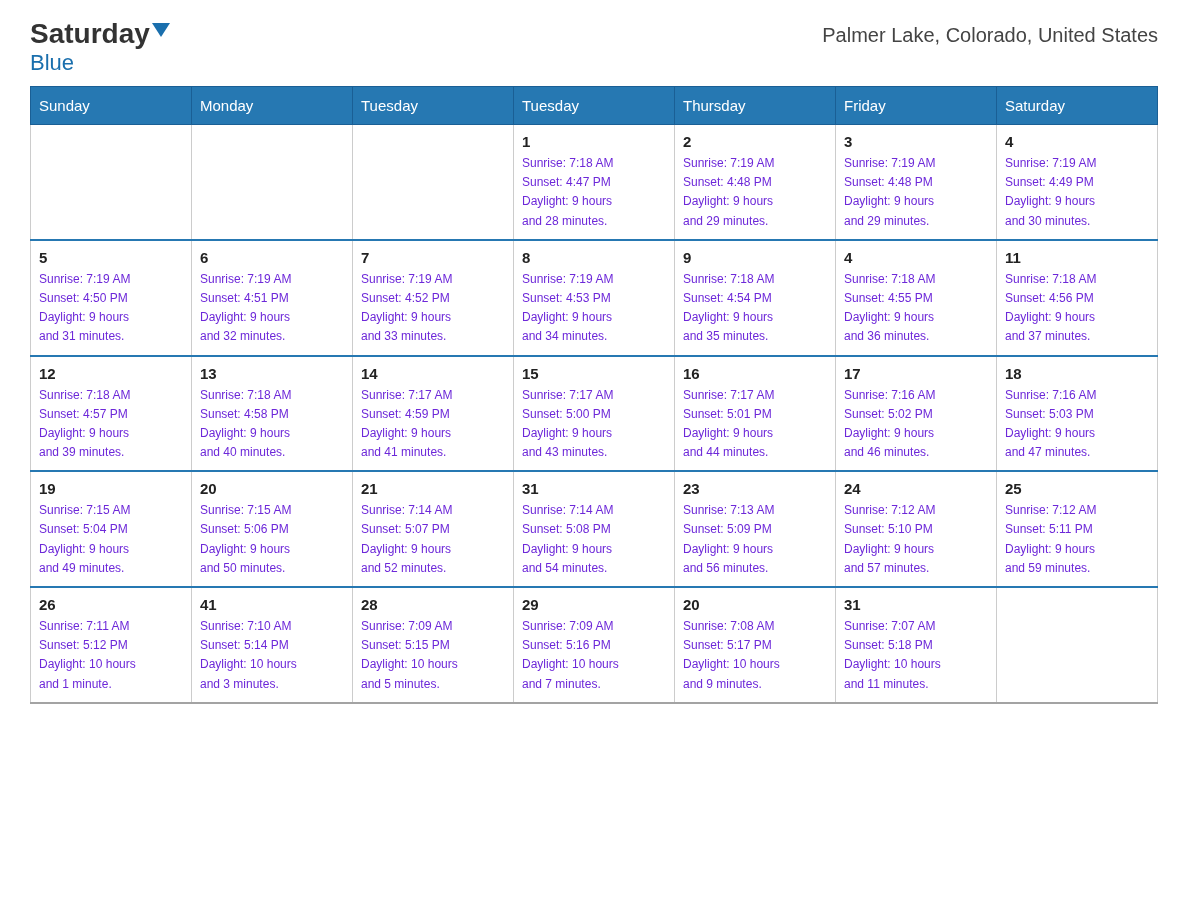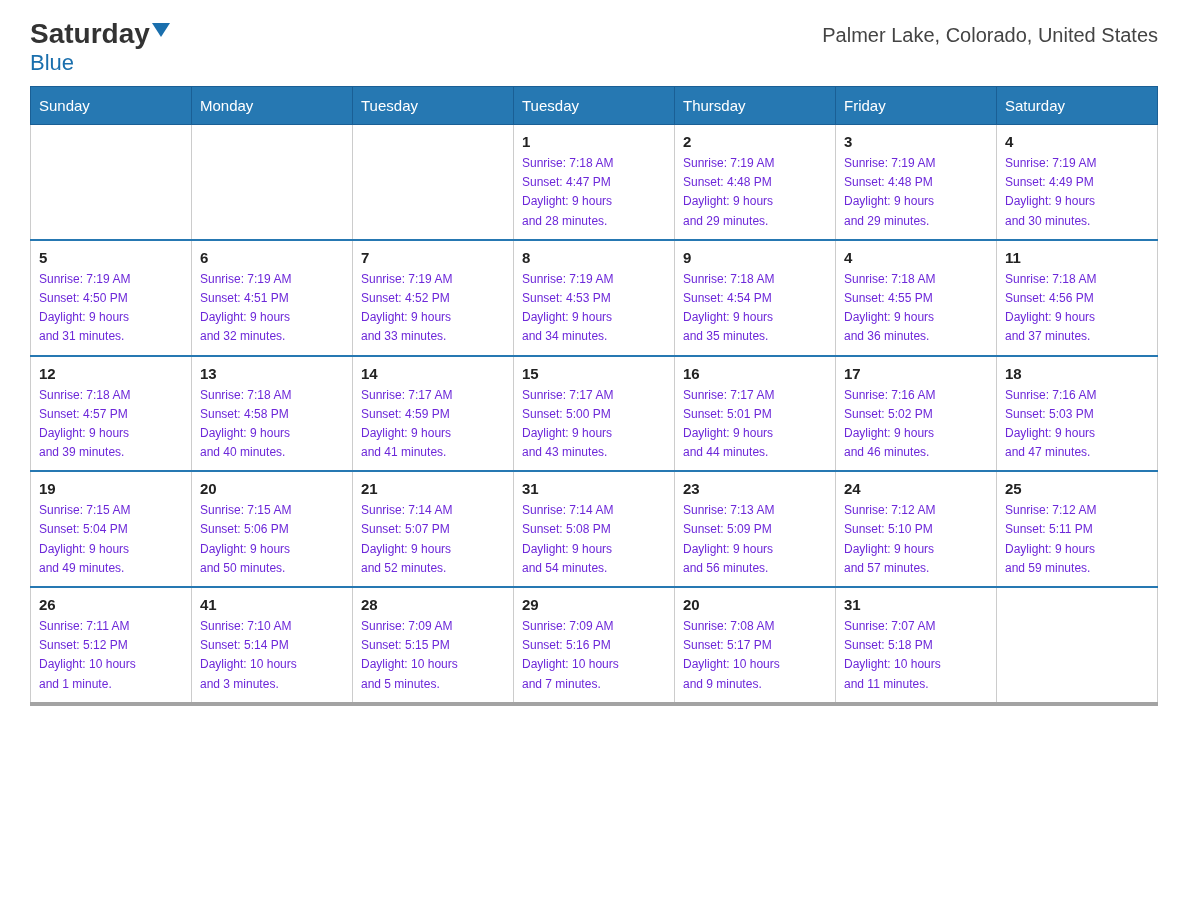--- a/index.html
+++ b/index.html
@@ -83,21 +83,21 @@
       vertical-align: top;
       padding: 8px 8px;
       border: 1px solid #ccc;
       border-bottom: none;
       font-size: 12.5px;
       color: #333;
       width: 14.28%;
       min-height: 100px;
     }
     .calendar tbody tr:last-child {
-      border-bottom: 4px solid #a3a3a3;
+      border-bottom: 2px solid #a3a3a3;
       padding-left: 36px;
     }
     .day-number {
       font-size: 15px;
       font-weight: bold;
       color: #222;
       margin-bottom: 4px;
       display: block;
     }
     .day-info {

